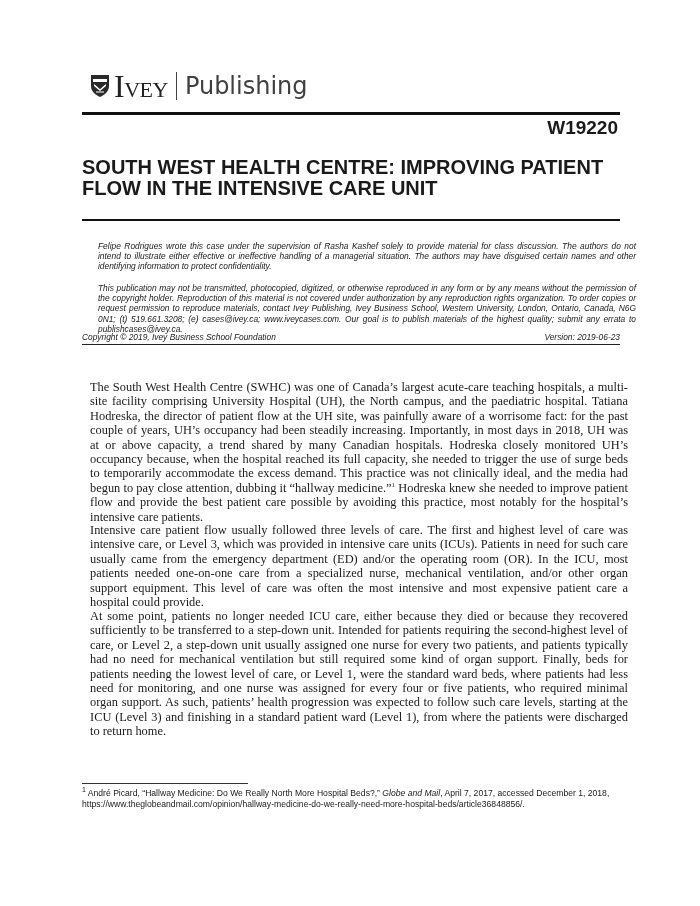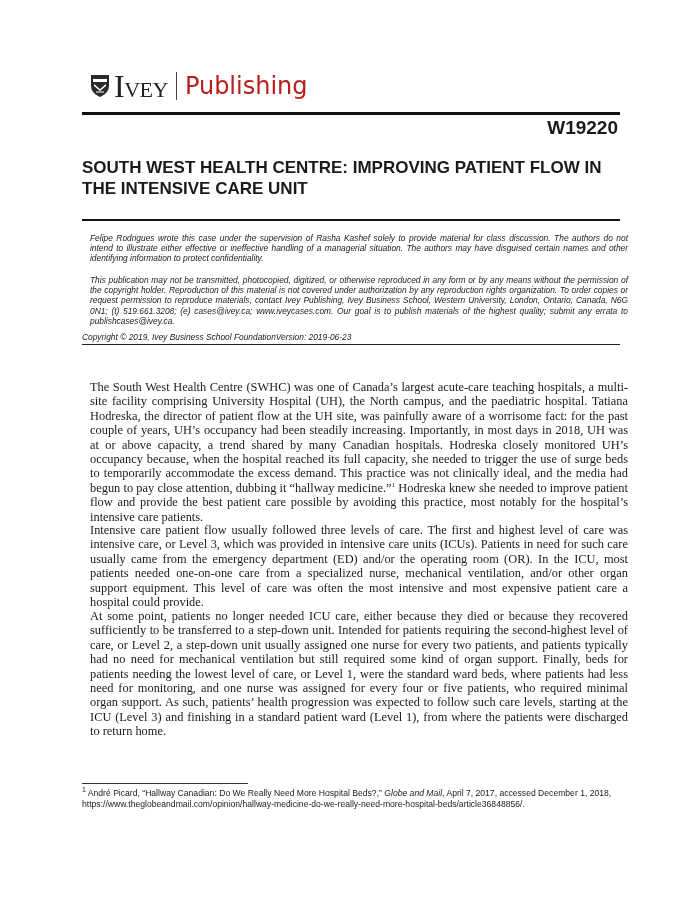--- a/index.html
+++ b/index.html
@@ -3,32 +3,32 @@
 <meta charset="utf-8">
 <style>
   html, body { margin: 0; padding: 0; background: #ffffff; }
   body { width: 700px; height: 906px; position: relative; overflow: hidden; color: #1a1a1a; }
   .page { position: absolute; left: 0; top: 0; width: 700px; height: 906px; }
 
   .logo { position: absolute; left: 90px; top: 68px; height: 36px; display: flex; align-items: center; justify-content: center; }
   .crest { width: 20px; height: 24px; margin-right: 4px; }
   .ivey { font-family: "Liberation Serif", "DejaVu Serif", serif; font-size: 32px; color: #222; letter-spacing: -0.5px; line-height: 1; font-variant: small-caps; }
   .logo-sep { width: 1px; height: 28px; background: #444; margin: 0 8px 0 8px; }
-  .publishing { font-family: "DejaVu Sans", "Liberation Sans", sans-serif; font-size: 24px; color: #b91c1c; line-height: 1; }
+  .publishing { font-family: "DejaVu Sans", "Liberation Sans", sans-serif; font-size: 24px; color: #404040; line-height: 1; }
 
   .rule-thick { position: absolute; left: 82px; width: 538px; height: 3px; background: #111; }
   .rule-thin { position: absolute; left: 82px; width: 538px; height: 1px; background: #222; }
 
   .case-no { position: absolute; right: 82px; top: 117px; font-family: "Liberation Sans", sans-serif; font-weight: bold; font-size: 19px; }
 
-  .title { position: absolute; left: 82px; top: 157px; width: 540px; font-family: "Liberation Sans", sans-serif; font-weight: bold; font-size: 17px; line-height: 21px; margin: 0; }
+  .title { position: absolute; left: 82px; top: 157px; width: 540px; font-family: "Liberation Sans", sans-serif; font-weight: bold; font-size: 20px; line-height: 21px; margin: 0; }
 
-  .notice { position: absolute; left: 82px; width: 538px; font-family: "Liberation Sans", sans-serif; font-style: italic; font-size: 8.4px; line-height: 10.2px; text-align: justify; margin: 8px; }
+  .notice { position: absolute; left: 82px; width: 538px; font-family: "Liberation Sans", sans-serif; font-style: italic; font-size: 8.4px; line-height: 10.2px; text-align: justify; margin: 16px; }
 
-  .copyright-row { position: absolute; left: 82px; top: 332px; width: 538px; display: flex; justify-content: flex-start; font-family: "Liberation Sans", sans-serif; font-style: italic; font-size: 8.4px; }
+  .copyright-row { position: absolute; left: 82px; top: 332px; width: 538px; display: flex; justify-content: space-between; font-family: "Liberation Sans", sans-serif; font-style: italic; font-size: 8.4px; }
 
   .body-p { position: absolute; left: 82px; width: 538px; font-family: "Liberation Serif", serif; font-size: 12.4px; line-height: 14.4px; text-align: justify; margin: 8px; }
   sup { font-size: 7px; line-height: 0; }
 
   .fn-rule { position: absolute; left: 82px; top: 783px; width: 166px; height: 1px; background: #333; }
   .footnote { position: absolute; left: 82px; top: 788px; width: 538px; font-family: "Liberation Sans", sans-serif; font-size: 8.6px; line-height: 10.6px; margin: 0; }
 </style>
 </head>
 <body>
 
@@ -62,15 +62,15 @@
   </div>
   <div class="rule-thin" style="top:344px;"></div>
 
   <p class="body-p" style="top:372px;"><span>The South West Health Centre (SWHC) was one of Canada’s largest acute-care teaching hospitals, a multi-site facility comprising University Hospital (UH), the North campus, and the paediatric hospital. Tatiana Hodreska, the director of patient flow at the UH site, was painfully aware of a worrisome fact: for the past couple of years, UH’s occupancy had been steadily increasing. Importantly, in most days in 2018, UH was at or above capacity, a trend shared by many Canadian hospitals. Hodreska closely monitored UH’s occupancy because, when the hospital reached its full capacity, she needed to trigger the use of surge beds to temporarily accommodate the excess demand. This practice was not clinically ideal, and the media had begun to pay close attention, dubbing it “hallway medicine.”</span><sup>1</sup><span> Hodreska knew she needed to improve patient flow and provide the best patient care possible by avoiding this practice, most notably for the hospital’s intensive care patients.</span></p>
 
   <p class="body-p" style="top:515px;">Intensive care patient flow usually followed three levels of care. The first and highest level of care was intensive care, or Level 3, which was provided in intensive care units (ICUs). Patients in need for such care usually came from the emergency department (ED) and/or the operating room (OR). In the ICU, most patients needed one-on-one care from a specialized nurse, mechanical ventilation, and/or other organ support equipment. This level of care was often the most intensive and most expensive patient care a hospital could provide.</p>
 
   <p class="body-p" style="top:601px;">At some point, patients no longer needed ICU care, either because they died or because they recovered sufficiently to be transferred to a step-down unit. Intended for patients requiring the second-highest level of care, or Level 2, a step-down unit usually assigned one nurse for every two patients, and patients typically had no need for mechanical ventilation but still required some kind of organ support. Finally, beds for patients needing the lowest level of care, or Level 1, were the standard ward beds, where patients had less need for monitoring, and one nurse was assigned for every four or five patients, who required minimal organ support. As such, patients’ health progression was expected to follow such care levels, starting at the ICU (Level 3) and finishing in a standard patient ward (Level 1), from where the patients were discharged to return home.</p>
 
   <div class="fn-rule"></div>
-  <p class="footnote"><sup>1</sup><span> André Picard, “Hallway Canadian: Do We Really Need More Hospital Beds?,” </span><i>Globe and Mail</i><span>, April 7, 2017, accessed December 1, 2018, https://www.theglobeandmail.com/opinion/hallway-medicine-do-we-really-need-more-hospital-beds/article36848856/.</span></p>
+  <p class="footnote"><sup>1</sup><span> André Picard, “Hallway Medicine: Do We Really North More Hospital Beds?,” </span><i>Globe and Mail</i><span>, April 7, 2017, accessed December 1, 2018, https://www.theglobeandmail.com/opinion/hallway-medicine-do-we-really-need-more-hospital-beds/article36848856/.</span></p>
 
 </div>
 
 </body></html>

